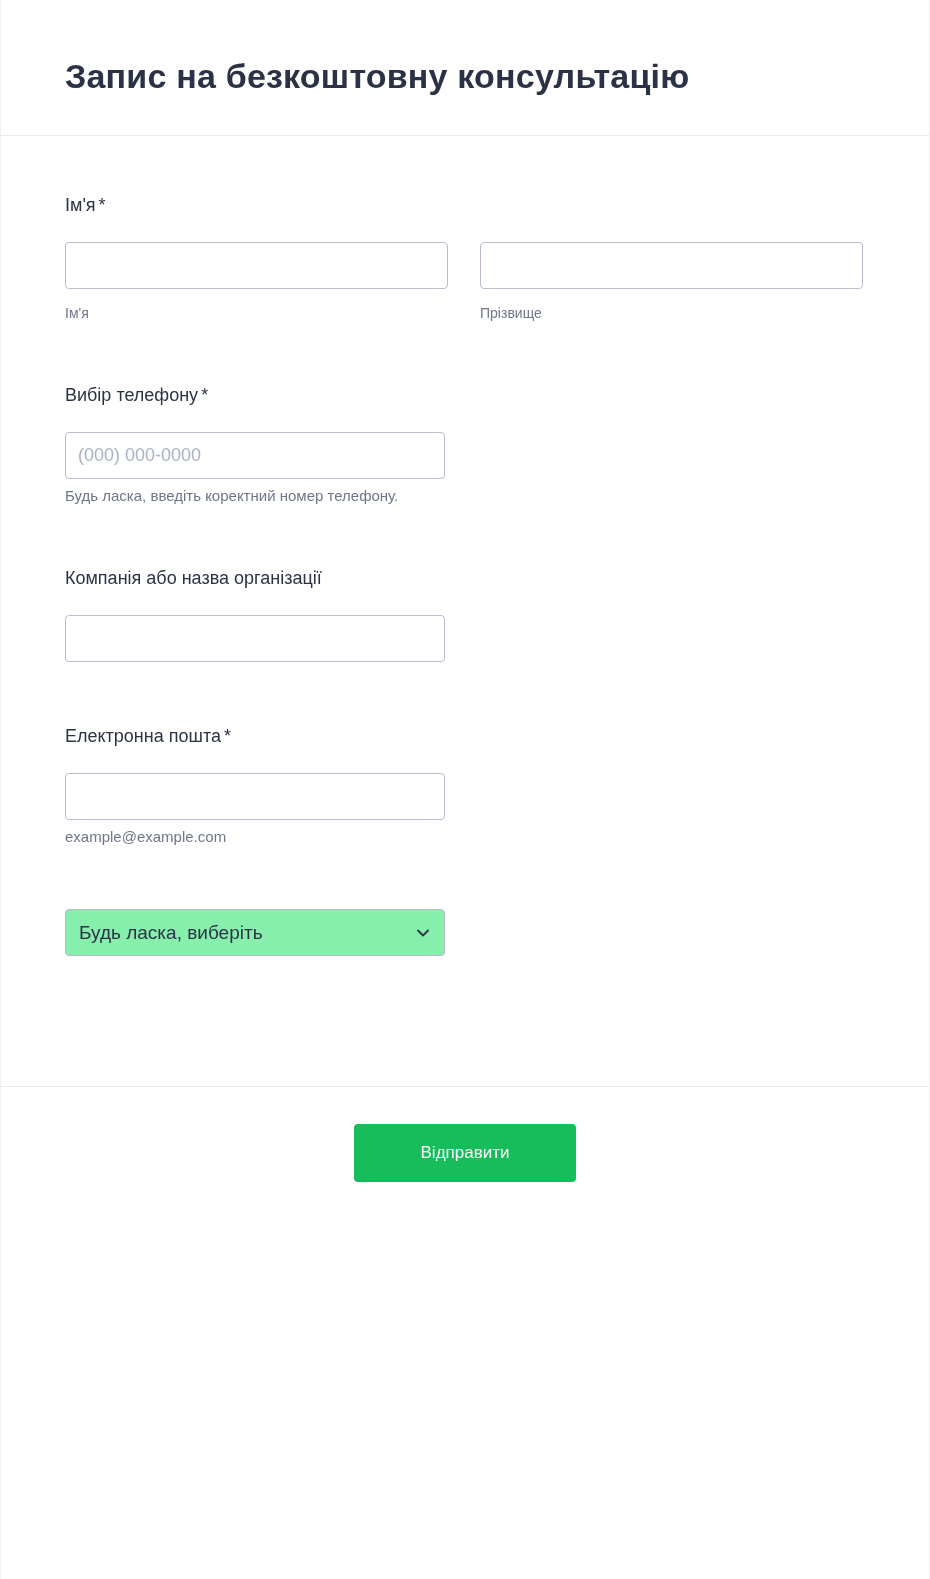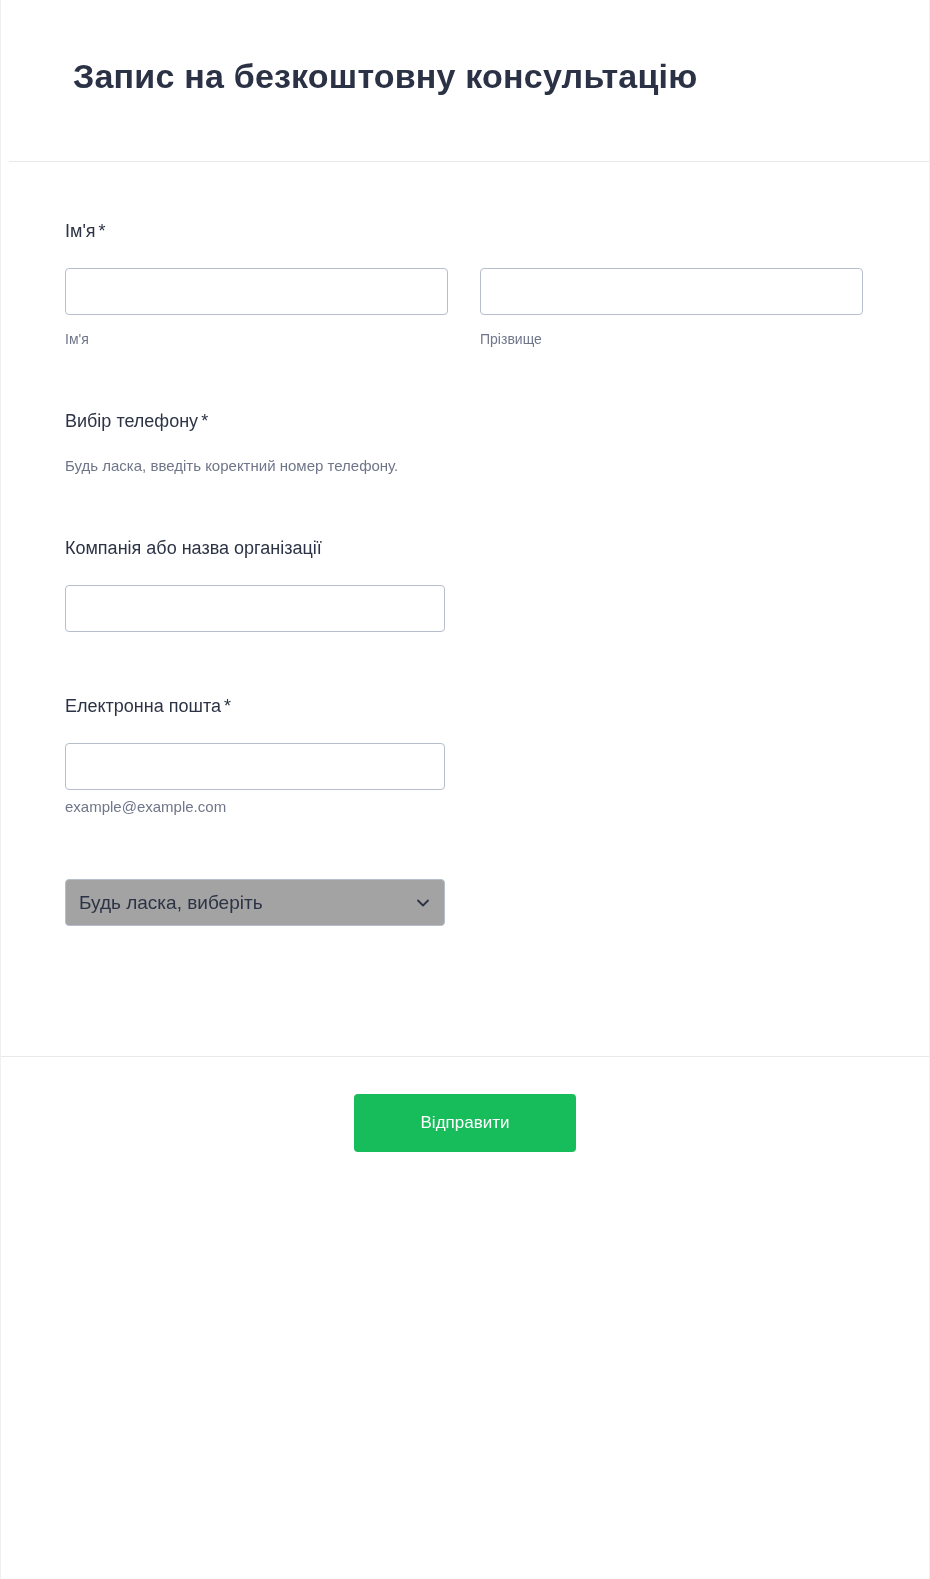--- a/index.html
+++ b/index.html
@@ -7,24 +7,23 @@
   body {
     width: 930px;
     min-height: 1579px;
     margin: 0 auto;
     font-family: "Liberation Sans", "DejaVu Sans", sans-serif;
     color: #2c3345;
     border-left: 1px solid #f0f0f3;
     border-right: 1px solid #f0f0f3;
   }
   .form-header {
-    height: 162px;
+    height: 136px;
     padding: 56px 64px 0;
     border-bottom: 1px solid #e9e9ec;
-    margin-left: 8px;
   }
   .form-title {
     font-size: 34px;
     line-height: 40px;
     font-weight: 700;
     color: #2b3245;
     letter-spacing: 0.2px;
   }
   .form-body { padding: 0 64px; }
   .field { margin-top: 64px; }
@@ -67,21 +66,21 @@
     font-size: 15px;
     line-height: 16px;
     color: #6f7689;
   }
   .select-box {
     position: relative;
     width: 380px;
     height: 47px;
     border: 1px solid #b6bdcb;
     border-radius: 4px;
-    background: #a3a3a3;
+    background: #86efac;
     display: flex;
     align-items: center;
     padding: 0 40px 0 13px;
     cursor: pointer;
   }
   .select-value {
     font-size: 19px;
     color: #2c3345;
     white-space: nowrap;
     overflow: hidden;
@@ -157,20 +156,21 @@
       </div>
       <div class="name-col">
         <input type="text" class="text-input" value="" style="">
         <div class="sublabel">Прізвище</div>
       </div>
     </div>
   </div>
 
   <div class="field">
     <label class="field-label"><span>Вибір телефону</span><span class="req">*</span></label>
+    <input type="text" class="text-input w380" placeholder="(000) 000-0000" style="">
     <div class="hint">Будь ласка, введіть коректний номер телефону.</div>
   </div>
 
   <div class="field">
     <label class="field-label">Компанія або назва організації</label>
     <input type="text" class="text-input w380" value="" style="">
   </div>
 
   <div class="field">
     <label class="field-label"><span>Електронна пошта</span><span class="req">*</span></label>

